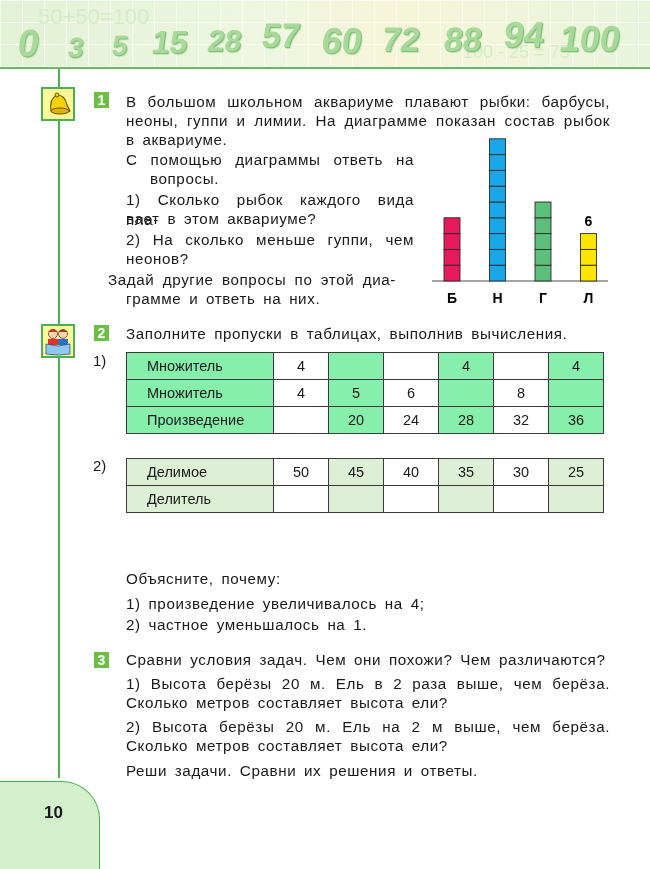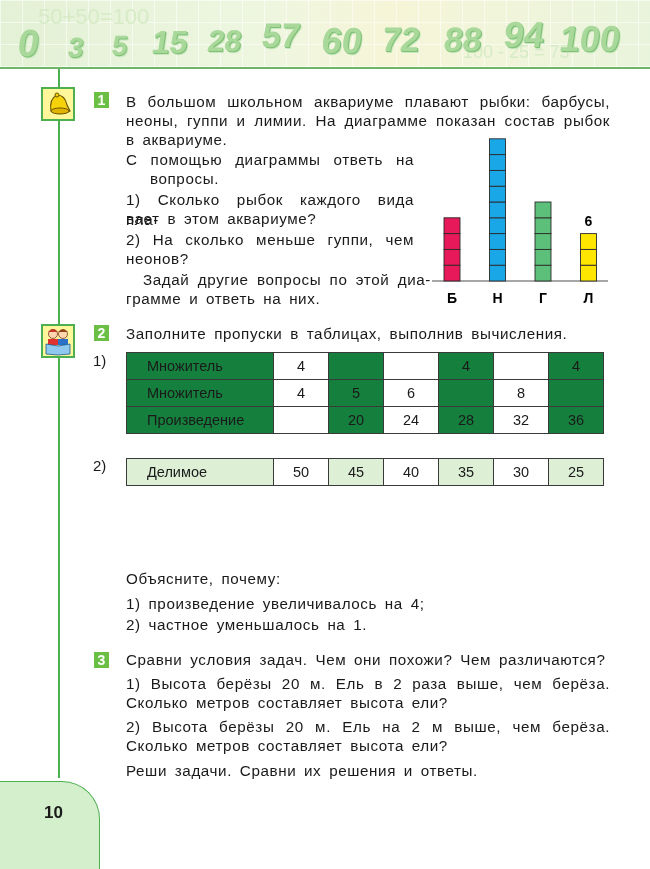--- a/index.html
+++ b/index.html
@@ -23,21 +23,21 @@
   .task-num { position:absolute; width:15px; height:16px; background:#6cbf45; color:#fff;
     font-family:"Liberation Sans",sans-serif; font-weight:bold; font-size:14px; line-height:16px; text-align:center; }
   .txt { position:absolute; font-family:"Liberation Sans", sans-serif; font-size:15.2px; line-height:20px;
     letter-spacing:0.6px; word-spacing:3px; }
   .just { text-align:justify; text-align-last:justify; }
   .sub { position:absolute; font-family:"Liberation Sans", sans-serif; font-size:15px; }
   table.t { position:absolute; border-collapse:collapse; font-family:"Liberation Sans", sans-serif; font-size:14.5px; }
   table.t td { border:1.5px solid #3a3a3a; height:26px; padding:0; text-align:center; }
   table.t td.lbl { text-align:left; padding-left:20px; width:126px; }
   table.t td.c { width:54px; }
-  .pink { background:#15803d;margin-top:16px; }
+  .pink { background:#86efac;margin-top:16px; }
   .green { background:#ddf0d5; }
   .chart { position:absolute; left:430px; top:135px; width:180px; height:175px; }
 </style>
 </head>
 <body>
 
 <div class="banner">
   <div class="grid"></div>
   <span class="eq" style="left:38px;top:4px;">50+50=100</span>
   <span class="eq" style="left:418px;top:42px;font-size:18px;padding-left:45px;">100 - 25 = 75</span>
@@ -67,21 +67,21 @@
 
 <div class="txt just" style="left:126px;top:92px;width:484px;">В большом школьном аквариуме плавают рыбки: барбусы,</div>
 <div class="txt just" style="left:126px;top:111px;width:484px;">неоны, гуппи и лимии. На диаграмме показан состав рыбок</div>
 <div class="txt" style="left:126px;top:130px;">в аквариуме.</div>
 <div class="txt just" style="left:126px;top:150px;width:288px;">С помощью диаграммы ответь на</div>
 <div class="txt" style="left:126px;top:169px;margin-left:24px;">вопросы.</div>
 <div class="txt just" style="left:126px;top:190px;width:288px;">1) Сколько рыбок каждого вида пла-</div>
 <div class="txt" style="left:126px;top:209px;">вает в этом аквариуме?</div>
 <div class="txt just" style="left:126px;top:230px;width:288px;">2) На сколько меньше гуппи, чем</div>
 <div class="txt" style="left:126px;top:249px;">неонов?</div>
-<div class="txt just" style="left:143px;top:270px;width:288px;">Задай другие вопросы по этой диа-</div>
+<div class="txt just" style="left:108px;top:270px;width:288px;">Задай другие вопросы по этой диа-</div>
 <div class="txt" style="left:126px;top:289px;">грамме и ответь на них.</div>
 
 <svg class="chart" id="fish-chart">
     <line x1="2" x2="178" y1="146" y2="146" stroke="#888" stroke-width="1.5"></line>
     <g>
       <rect x="14" y="130.2" width="16" height="15.8" fill="#e8195a" stroke="#2a2a2a" stroke-width="0.9"></rect>
       <rect x="14" y="114.4" width="16" height="15.8" fill="#e8195a" stroke="#2a2a2a" stroke-width="0.9"></rect>
       <rect x="14" y="98.6" width="16" height="15.8" fill="#e8195a" stroke="#2a2a2a" stroke-width="0.9"></rect>
       <rect x="14" y="82.8" width="16" height="15.8" fill="#e8195a" stroke="#2a2a2a" stroke-width="0.9"></rect>
     </g>
@@ -167,20 +167,29 @@
   <tbody id="t2body">
       <tr>
         <td class="lbl green">Делимое</td>
         <td class="c">50</td>
         <td class="c green">45</td>
         <td class="c">40</td>
         <td class="c green">35</td>
         <td class="c">30</td>
         <td class="c green">25</td>
       </tr>
+      <tr>
+        <td class="lbl green">Делитель</td>
+        <td class="c"></td>
+        <td class="c green"></td>
+        <td class="c"></td>
+        <td class="c green"></td>
+        <td class="c"></td>
+        <td class="c green"></td>
+      </tr>
     </tbody>
 </table>
 
 <div class="txt" style="left:126px;top:569px;">Объясните, почему:</div>
 <div class="txt" style="left:126px;top:594px;">1) произведение увеличивалось на 4;</div>
 <div class="txt" style="left:126px;top:615px;">2) частное уменьшалось на 1.</div>
 
 <div class="task-num" style="left:94px;top:652px;">3</div>
 <div class="txt" style="left:126px;top:650px;">Сравни условия задач. Чем они похожи? Чем различаются?</div>
 <div class="txt just" style="left:126px;top:674px;width:484px;">1) Высота берёзы 20 м. Ель в 2 раза выше, чем берёза.</div>

